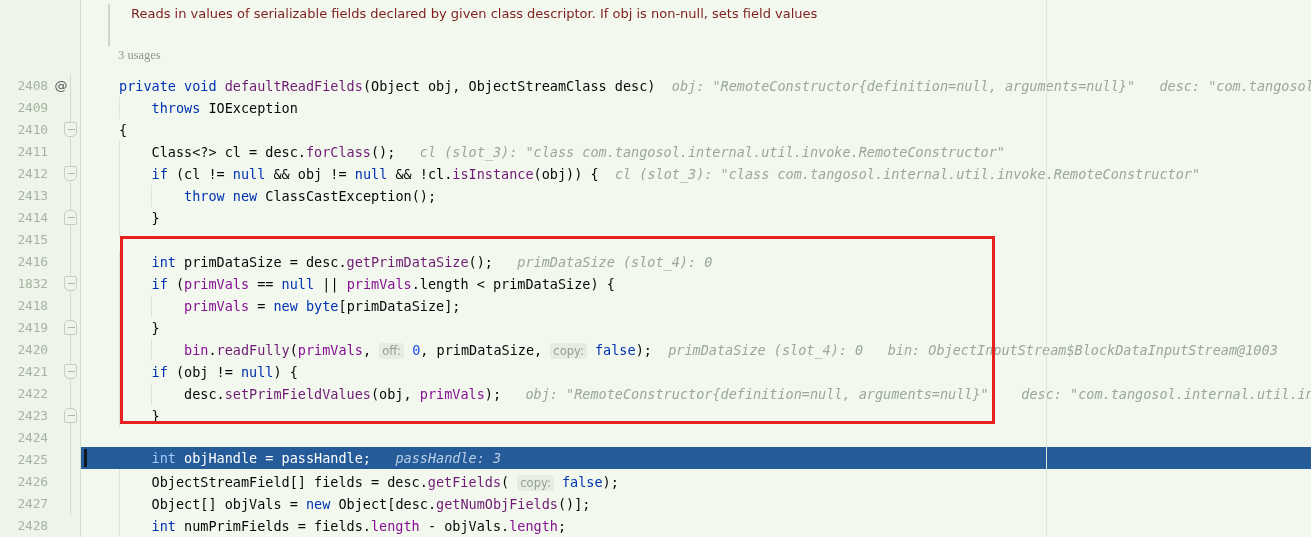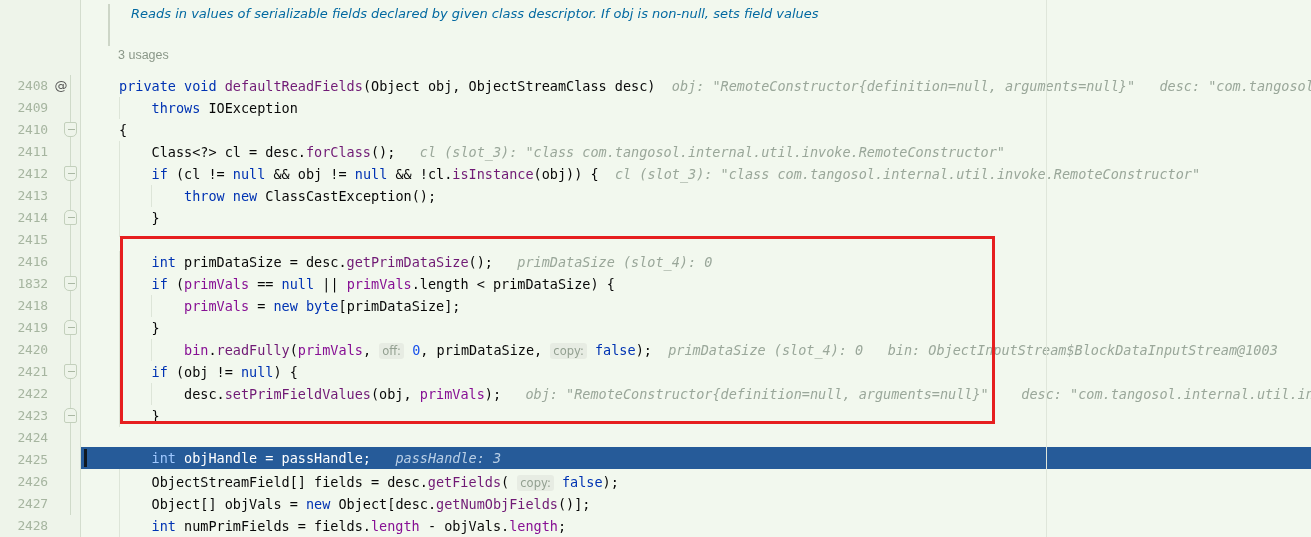--- a/index.html
+++ b/index.html
@@ -137,28 +137,27 @@
     left: 108px; top: 4px;
     width: 2px; height: 42px;
     background: #cdd6c7;
   }
   .doc {
     position: absolute;
     left: 131px;
     font-family: "DejaVu Sans", sans-serif;
     font-size: 13px;
     line-height: 22px;
-    color: #0369a1;
+    color: #7f1d1d;
     white-space: pre;
-    font-style: italic;
   }
   #usages {
     position: absolute;
     left: 118px; top: 44px;
-    font-family: Liberation Sans, sans-serif;
+    font-family: Liberation Serif, serif;
     font-size: 12.5px;
     line-height: 22px;
     color: #8a9788;
     white-space: pre;
   }
 
   
   .kw    { color: #0033b3; margin-top: 24px; }
   .meth  { color: #701a75; }
   .fld   { color: #871094; }

